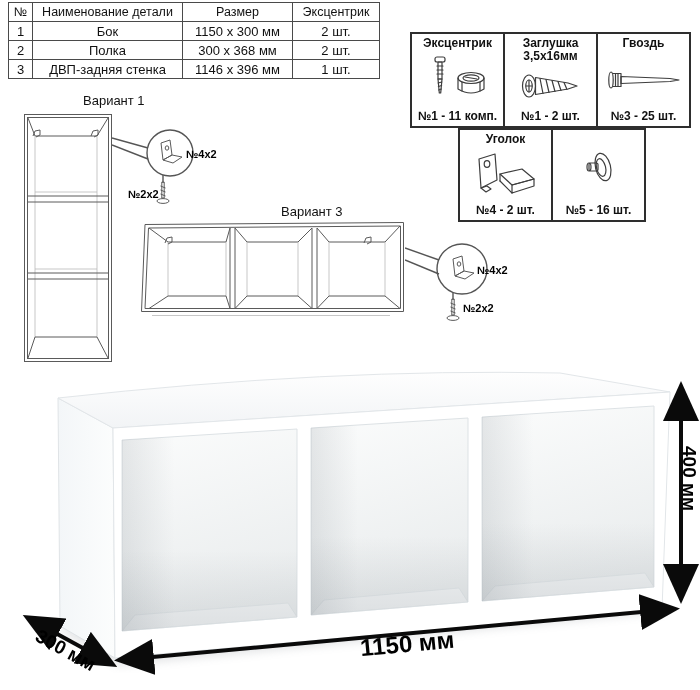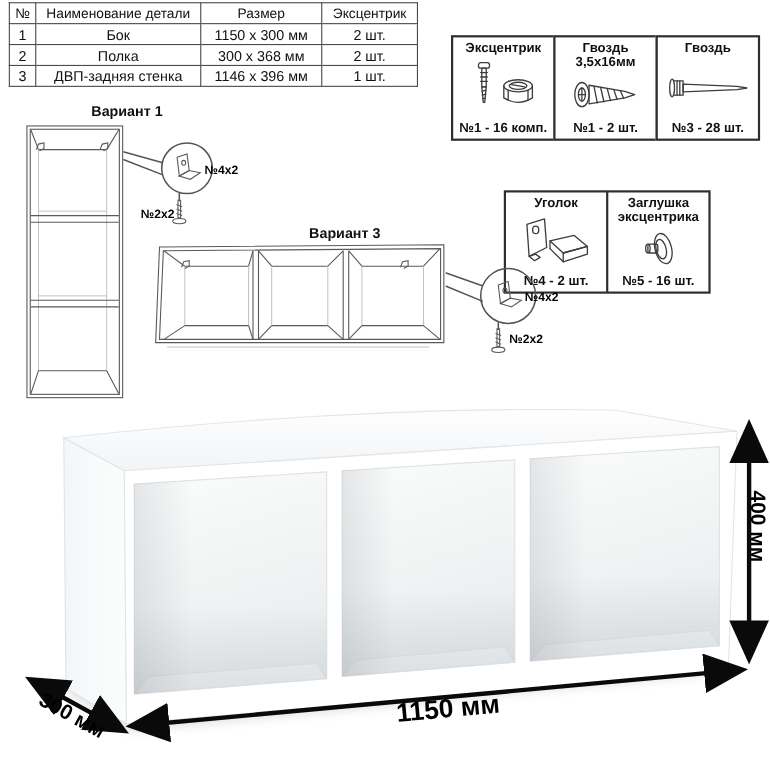--- a/index.html
+++ b/index.html
@@ -17,21 +17,21 @@
 
   
   .hw-row{position:absolute;display:flex;}
   .hw-cell{box-sizing:border-box;border:2px solid #2e2e2e;background:#fff;
       display:flex;flex-direction:column;align-items:center;margin-left:-2px;}
   .hw-cell:first-child{margin-left:0;}
   .hw-title{font-size:12px;font-weight:bold;text-align:center;line-height:1.12;padding-top:3px;}
   .hw-label{font-size:12px;font-weight:bold;text-align:center;padding-bottom:3px;margin-top:auto;}
   .hw-iconwrap{flex:1;display:flex;align-items:center;justify-content:center;}
 
-  .variant-title{position:absolute;font-size:13px;font-weight:bold;padding-left:48px;}
+  .variant-title{position:absolute;font-size:13px;font-weight:normal;padding-left:48px;}
 
   svg{display:block;}
   .ln{stroke:#5a5a5a;stroke-width:1;fill:none;}
   .lnf{stroke:#b9b9b9;stroke-width:0.8;fill:none;}
   .call{stroke:#555;stroke-width:1.4;fill:none;}
   .calltext{font-size:11px;font-weight:bold;fill:#000;}
   .hwln{stroke:#3d3d3d;stroke-width:1.2;fill:none;stroke-linejoin:round;stroke-linecap:round;}
   .dim{stroke:#0a0a0a;stroke-width:4;fill:none;}
   .dimtext{font-weight:bold;fill:#000;}
 </style>
@@ -90,24 +90,24 @@
           <line class="hwln" x1="14.4" y1="33.5" x2="17.6" y2="32.5"></line>
           <line class="hwln" x1="14.7" y1="37" x2="17.3" y2="36"></line>
           <ellipse class="hwln" cx="47" cy="25" rx="13" ry="5.5"></ellipse>
           <ellipse class="hwln" cx="47" cy="25" rx="8" ry="3.2"></ellipse>
           <line class="hwln" x1="41" y1="24" x2="53" y2="26"></line>
           <path class="hwln" d="M34,25 v11 q13,8 26,0 v-11"></path>
           <line class="hwln" x1="38" y1="29" x2="38" y2="38"></line>
           <line class="hwln" x1="56" y1="29" x2="56" y2="38"></line>
         </svg>
       </div>
-      <div class="hw-label">№1 - 16 комп.</div>
+      <div class="hw-label">№1 - 11 комп.</div>
     </div>
     <div class="hw-cell" style="width:95px;height:96px;">
-      <div class="hw-title">Гвоздь 3,5х16мм</div>
+      <div class="hw-title">Заглушка 3,5х16мм</div>
       <div class="hw-iconwrap">
         <svg width="70" height="36" viewBox="0 0 70 36">
           <ellipse class="hwln" cx="13" cy="18" rx="6.5" ry="11"></ellipse>
           <ellipse class="hwln" cx="13" cy="18" rx="3.2" ry="6"></ellipse>
           <line class="hwln" x1="13" y1="12" x2="13" y2="24"></line>
           <line class="hwln" x1="10" y1="18" x2="16" y2="18"></line>
           <path class="hwln" d="M19.5,9.5 L52,15 L61,18 L52,21 L19.5,26.5 Z"></path>
           <line class="hwln" x1="24" y1="10.5" x2="27" y2="25.5"></line>
           <line class="hwln" x1="30" y1="11.5" x2="33" y2="24.5"></line>
           <line class="hwln" x1="36" y1="12.5" x2="39" y2="23.5"></line>
@@ -121,42 +121,41 @@
       <div class="hw-title">Гвоздь</div>
       <div class="hw-iconwrap">
         <svg width="80" height="26" viewBox="0 0 80 26">
           <ellipse class="hwln" cx="7" cy="13" rx="2.2" ry="8"></ellipse>
           <path class="hwln" d="M9,6.5 h8 v13 h-8"></path>
           <line class="hwln" x1="11.5" y1="6.5" x2="11.5" y2="19.5"></line>
           <line class="hwln" x1="14" y1="6.5" x2="14" y2="19.5"></line>
           <path class="hwln" d="M17,9.5 L66,11.5 L75,13 L66,14.5 L17,16.5 Z"></path>
         </svg>
       </div>
-      <div class="hw-label">№3 - 28 шт.</div>
+      <div class="hw-label">№3 - 25 шт.</div>
     </div>
   </div>
 
-  <div class="hw-row" style="left:458px;top:128px;margin-top:45px;">
+  <div class="hw-row" style="left:458px;top:128px;">
     <div class="hw-cell" style="width:95px;height:94px;">
       <div class="hw-title">Уголок</div>
       <div class="hw-iconwrap">
         <svg width="80" height="50" viewBox="0 0 80 50">
           <polygon class="hwln" points="13,9 29,4 31,30 15,38"></polygon>
           <ellipse class="hwln" cx="21" cy="14" rx="2.8" ry="3.4"></ellipse>
           <path class="hwln" d="M15,38 l6,-2 l4,3 l-5,3 Z"></path>
           <polygon class="hwln" points="34,24 56,19 68,29 46,35"></polygon>
           <polygon class="hwln" points="46,35 68,29 68,36 46,43"></polygon>
           <line class="hwln" x1="34" y1="24" x2="34" y2="31"></line>
           <line class="hwln" x1="34" y1="31" x2="46" y2="43"></line>
         </svg>
       </div>
       <div class="hw-label">№4 - 2 шт.</div>
     </div>
     <div class="hw-cell" style="width:95px;height:94px;">
-      <div class="hw-title">Заглушка эксцентрика</div>
       <div class="hw-iconwrap">
         <svg width="60" height="42" viewBox="0 0 60 42">
           <g transform="rotate(-14 34 21)">
             <ellipse class="hwln" cx="34" cy="21" rx="7.5" ry="14"></ellipse>
             <ellipse class="hwln" cx="32" cy="21" rx="4.5" ry="9"></ellipse>
           </g>
           <rect class="hwln" x="20" y="17" width="9" height="8" rx="1.5"></rect>
           <ellipse class="hwln" cx="20" cy="21" rx="2" ry="4"></ellipse>
         </svg>
       </div>

